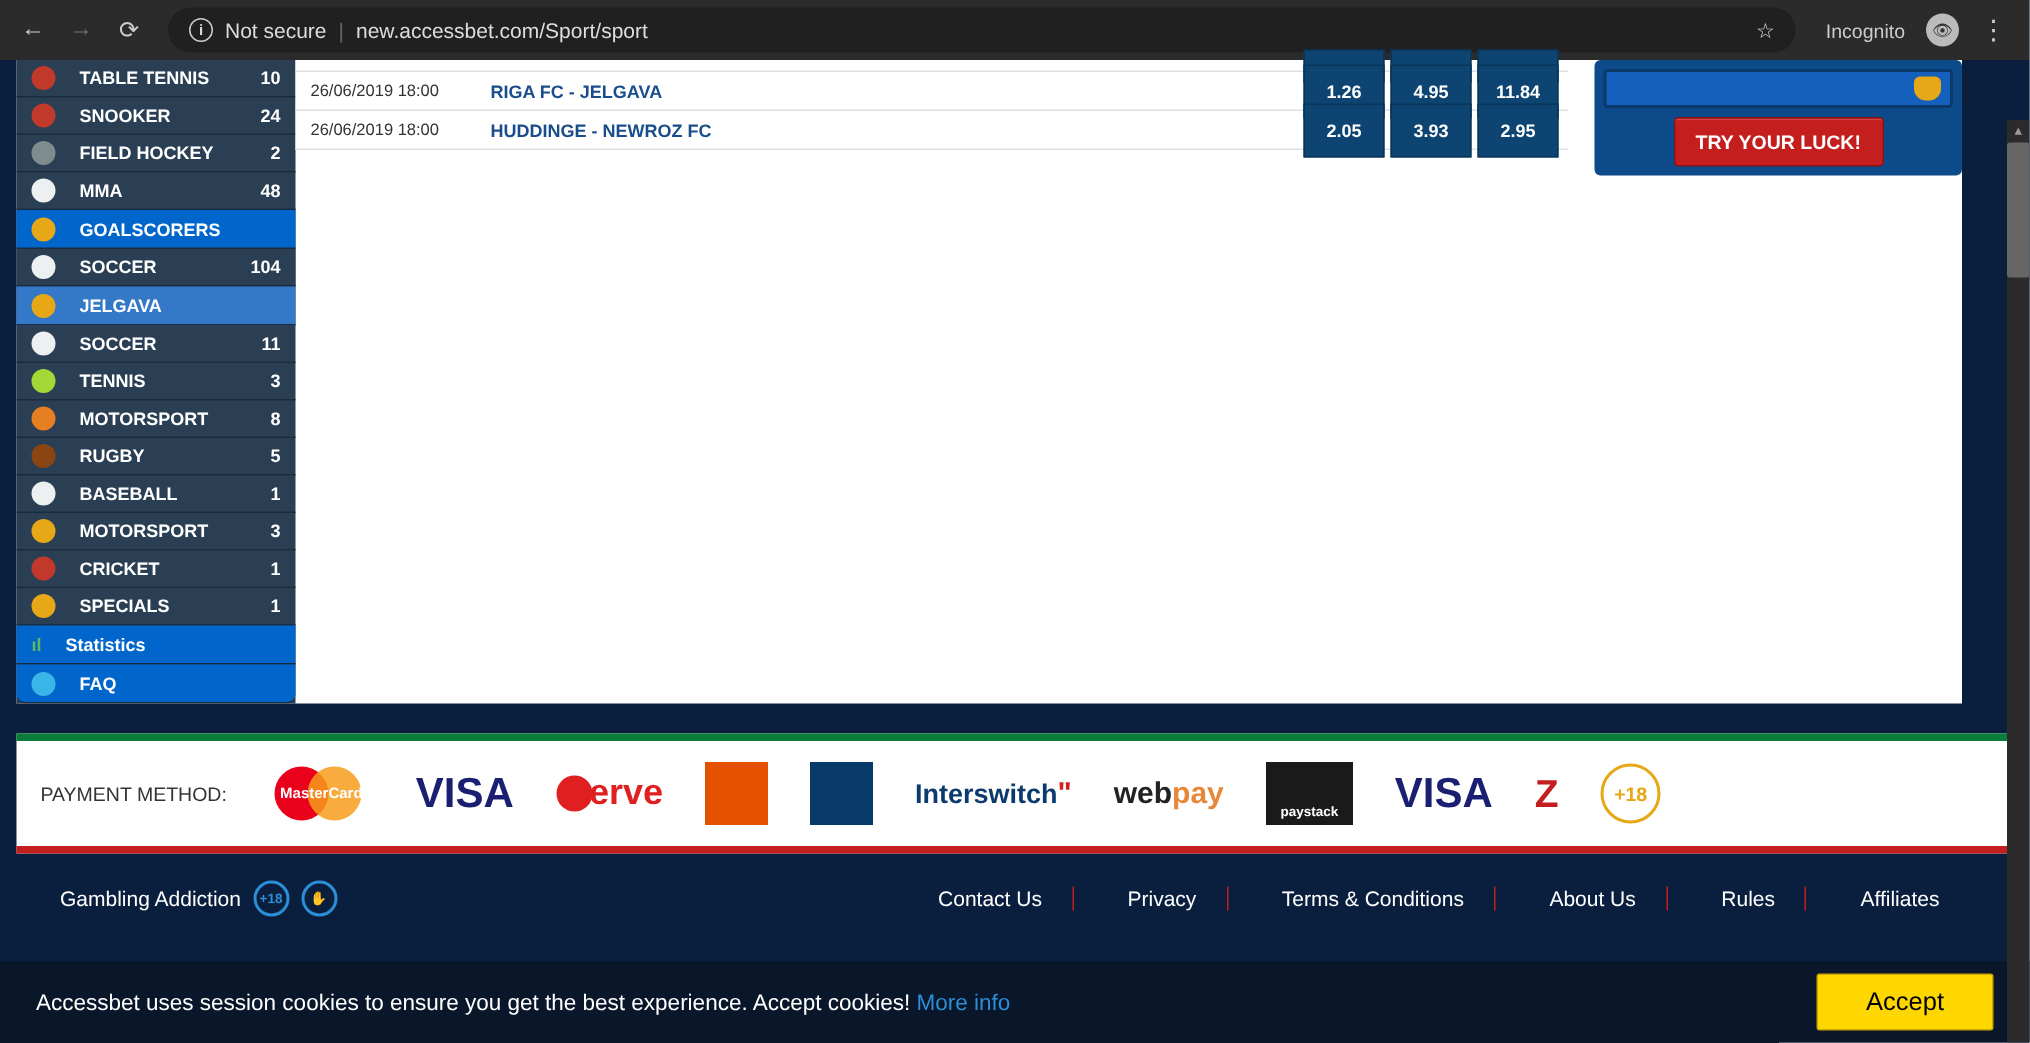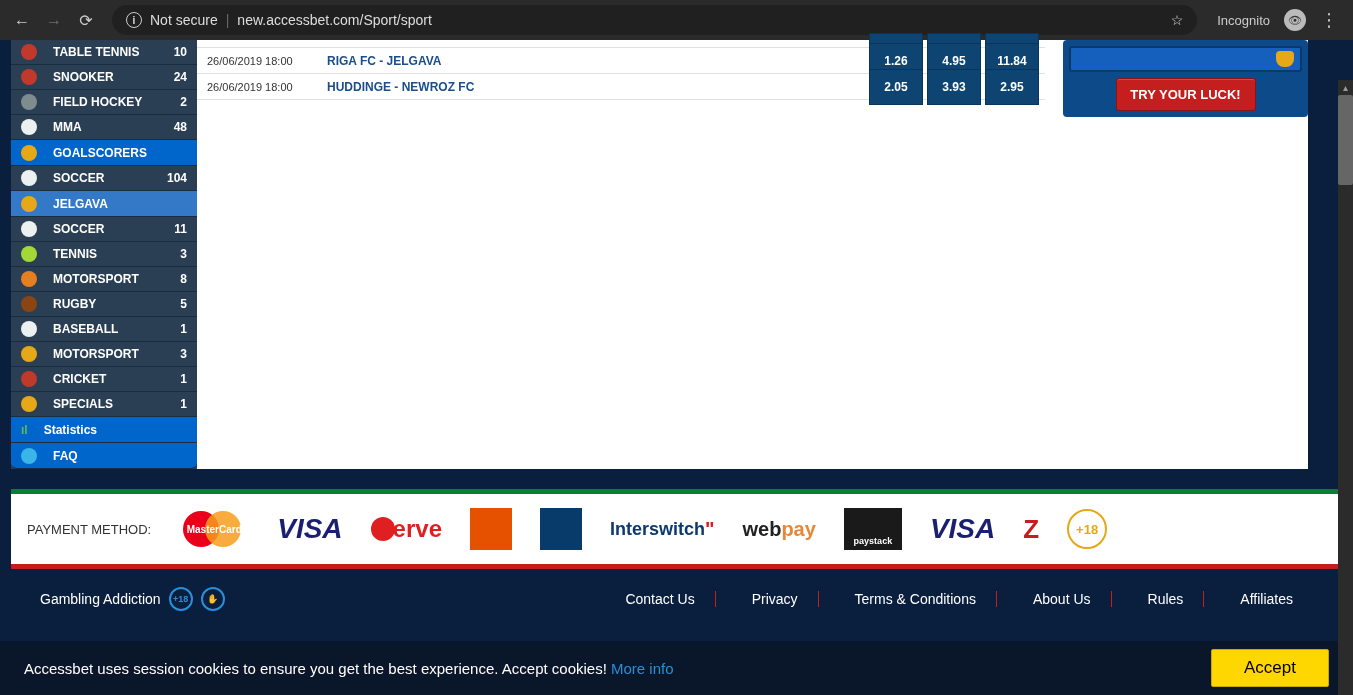--- a/index.html
+++ b/index.html
@@ -47,21 +47,21 @@
 
 
 .footer{position:absolute;bottom:66px;left:0;right:0}
 .pay-strip{background:#fff;border-top:5px solid #0a7d3a;border-bottom:5px solid #c41e1e;padding:14px 16px;margin:0 11px;display:flex;align-items:center;gap:28px}
 .pay-lbl{font-size:13px;color:#333;font-weight:500}
 .pay-logo{height:38px;display:flex;align-items:center;justify-content:center;font-weight:bold}
 .mc{width:70px;position:relative}
 .mc::before{content:"";position:absolute;width:36px;height:36px;background:#eb001b;border-radius:50%;left:4px}
 .mc::after{content:"";position:absolute;width:36px;height:36px;background:#f79e1b;border-radius:50%;left:26px;opacity:0.85}
 .mc span{position:relative;z-index:2;color:#fff;font-size:10px}
-.visa{color:#1a1f71;font-size:28px;font-style:italic;font-weight:900}
+.visa{color:#1a1f71;font-size:28px;font-weight:900}
 .verve{color:#e02020;font-size:24px;font-weight:bold}
 .verve .o{display:inline-block;width:24px;height:24px;background:#e02020;border-radius:50%;position:relative;vertical-align:middle;margin-right:-2px}
 .gtb{width:42px;height:42px;background:#e65100}
 .fb{width:42px;height:42px;background:#083a6a}
 .isw{color:#0d3a6e;font-size:18px;font-weight:bold}
 .isw .i{color:#d02020;font-size:20px;font-weight:900}
 .wp{font-size:20px;font-weight:900}
 .wp .web{color:#222}.wp .pay{color:#e6873a}
 .ps{width:58px;height:42px;background:#1a1a1a;color:#fff;font-size:9px;display:flex;align-items:flex-end;justify-content:center;padding-bottom:4px}
 .z{color:#c41e1e;font-size:26px;font-weight:bold}

